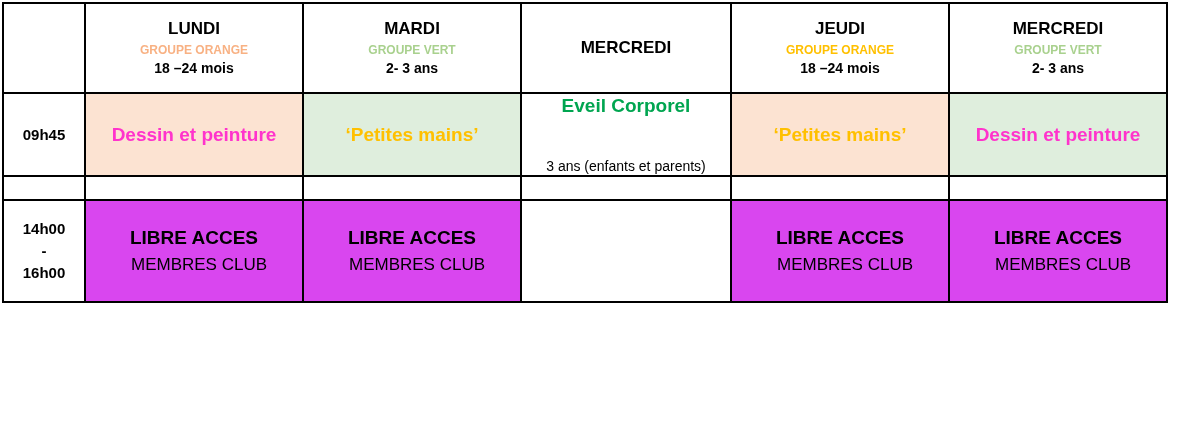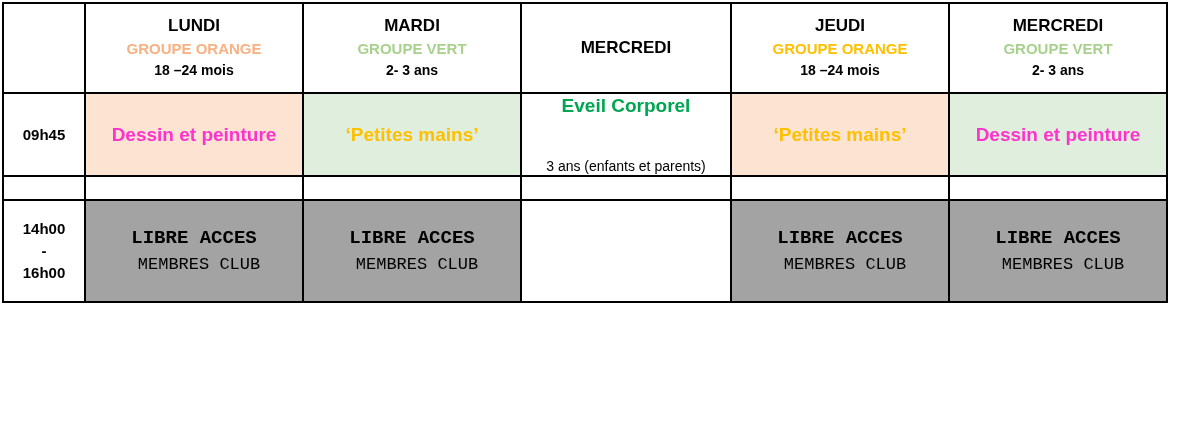--- a/index.html
+++ b/index.html
@@ -26,21 +26,21 @@
   .col-day{width:218px;}
   .col-wed{width:210px;}
 
   
   .head{height:88px;padding:4px 2px;}
   .head .day{
     font-size:17px;font-weight:bold;color:#000000;
     line-height:1.35;
   }
   .head .group{
-    font-size:15px;font-weight:bold;line-height:1.5;
+    font-size:12px;font-weight:bold;line-height:1.5;
   }
   .head .age{
     font-size:14px;font-weight:bold;color:#000000;line-height:1.4;
   }
   .head.mercredi .day{font-size:17px;}
 
   
   .time{
     font-size:15px;font-weight:bold;color:#000000;
   }
@@ -50,21 +50,21 @@
   .act{height:54px;}
   .act .label{
     font-size:19px;font-weight:bold;line-height:1.25;
   }
   .act .sub{
     font-size:14px;font-weight:normal;color:#000000;line-height:1.3;margin-top:39px;
   }
   .bg-orange{background:#fce3d2;}
   .bg-green{background:#dfeedd;}
   .bg-white{background:#ffffff;}
-  .bg-yellow{background:#a3a3a3;font-family:Liberation Mono, monospace;}
+  .bg-yellow{background:#d946ef;}
 
   .spacer td{height:22px;border:2px solid #000000;background:#ffffff;}
 
   .libre{height:100px;}
   .libre .l1{font-size:19px;font-weight:bold;color:#000000;line-height:1.5;}
   .libre .l2{font-size:17px;font-weight:normal;color:#000000;line-height:1.5;margin-left:10px;}
 
   .eveil-wrap .label{font-size:19px;font-weight:bold;}
 </style>
 </head>

